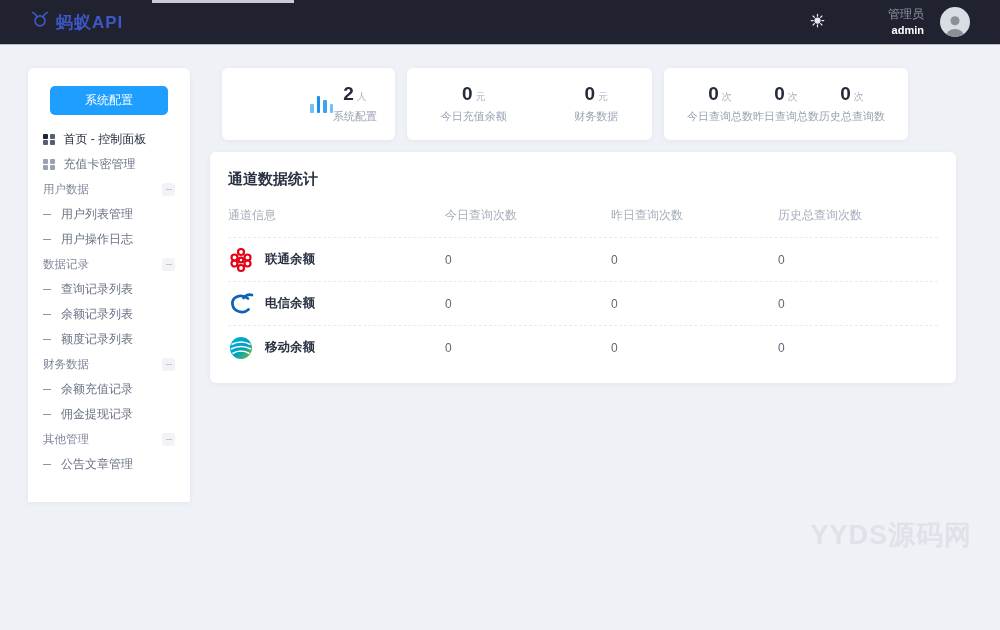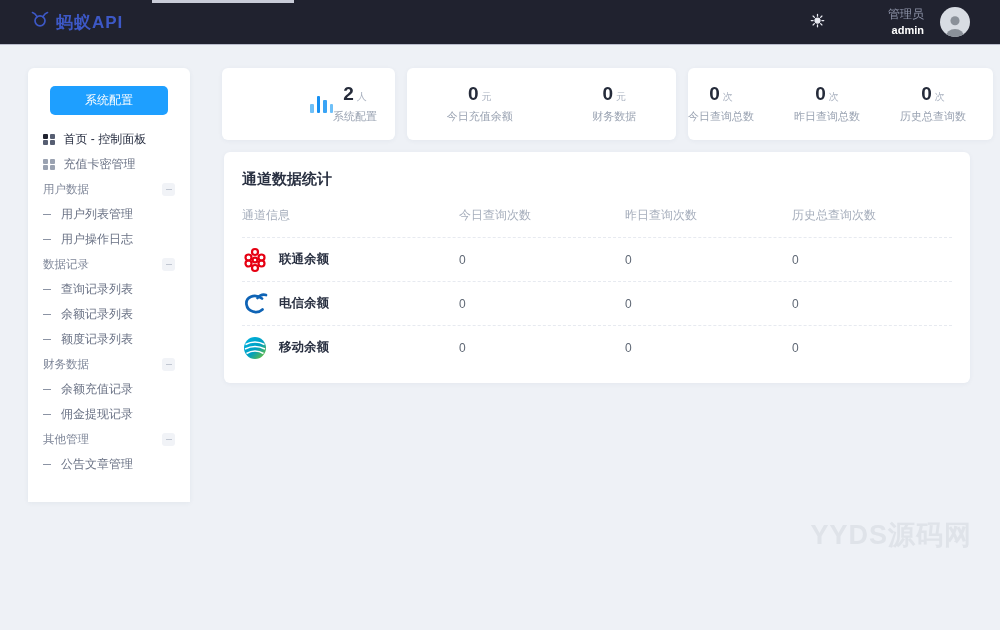--- a/index.html
+++ b/index.html
@@ -38,35 +38,35 @@
   .dash-icon { width:8px; height:1.5px; background:#8b93a4; margin-right:10px; flex:none; }
   .minus-box { margin-left:auto; width:13px; height:13px; background:#f1f3f7; border-radius:3px;
                display:flex; align-items:center; justify-content:center; }
   .minus-box i { width:6px; height:1.5px; background:#c0c6d1; display:block; }
 
   
   .cards { position:absolute; left:222px; top:68px; display:flex; gap:12px; }
   .card { background:#fff; border-radius:6px; height:72px; box-shadow:0 1px 5px rgba(40,60,90,.05);
           display:flex; align-items:center; }
   .card-users { width:173px; justify-content:flex-end; padding:0 18px; }
-  .card-money { width:269px; justify-content:space-around; }
-  .card-query { width:305px; justify-content:flex-start;gap:40px; }
+  .card-money { width:245px; justify-content:space-around; }
+  .card-query { width:244px; justify-content:center; }
   .bars { display:flex; align-items:flex-end; gap:3px; height:18px; }
   .bars i { width:3.5px; border-radius:1px; display:block; }
   .bars i:nth-child(1){ height:9px;  background:#6fc0f8; }
   .bars i:nth-child(2){ height:17px; background:#1790f2; }
   .bars i:nth-child(3){ height:13px; background:#3aa4f5; }
   .bars i:nth-child(4){ height:9px;  background:#6fc0f8; }
   .stat { text-align:center; }
   .stat-value { font-size:19px; font-weight:bold; color:#252b3a; line-height:1; }
   .stat-unit { font-size:10px; color:#aab2c0; font-weight:normal; margin-left:3px; }
   .stat-label { font-size:11px; color:#9aa3b2; margin-top:6px; }
 
   
-  .panel { position:absolute; left:224px; top:152px; width:746px; background:#fff; border-radius:6px;
+  .panel { position:absolute; left:210px; top:152px; width:746px; background:#fff; border-radius:6px;
            box-shadow:0 1px 5px rgba(40,60,90,.05); padding:18px 18px 14px; }
   .panel-head { display:flex; justify-content:space-between; align-items:center; }
   .panel-title { font-size:15px; font-weight:bold; color:#2a3142; }
   .panel-badge { background:#1e9fff; color:#fff; font-size:10.5px; padding:4px 9px; border-radius:4px; }
   .thead { display:grid; grid-template-columns:217px 166px 167px auto; font-size:12px; color:#a6aebc;
            margin-top:18px; padding-bottom:13px; }
   .trow { display:grid; grid-template-columns:217px 166px 167px auto; align-items:center; height:44px;
           border-top:1px dashed #e7eaf0; font-size:12px; color:#5f6875; }
   .channel { display:flex; align-items:center; gap:11px; font-weight:bold; color:#2a3142; font-size:12.5px; }
   .logo26 { width:26px; height:26px; flex:none; }

